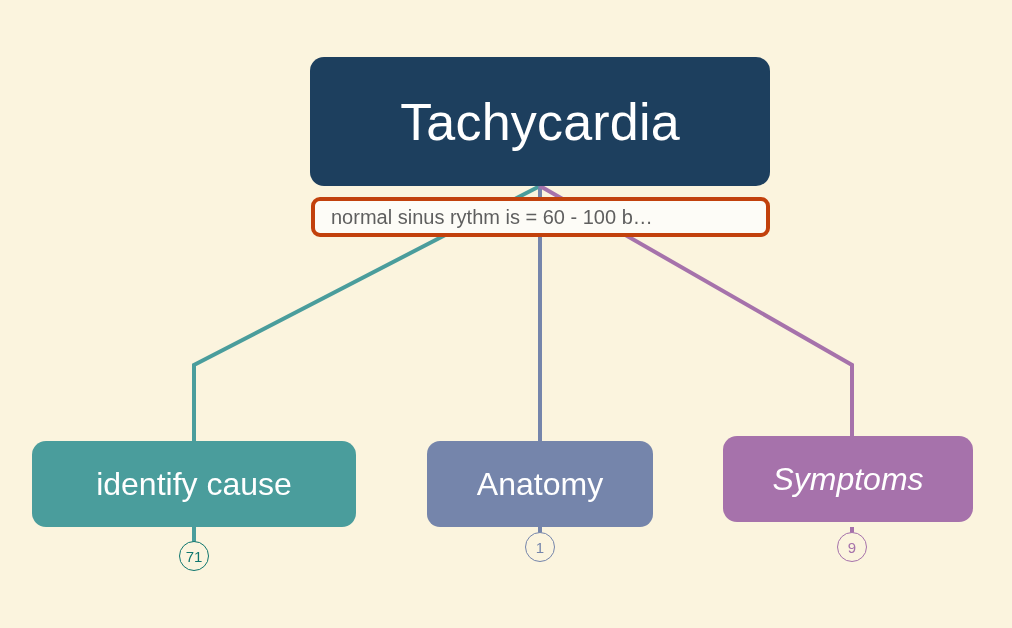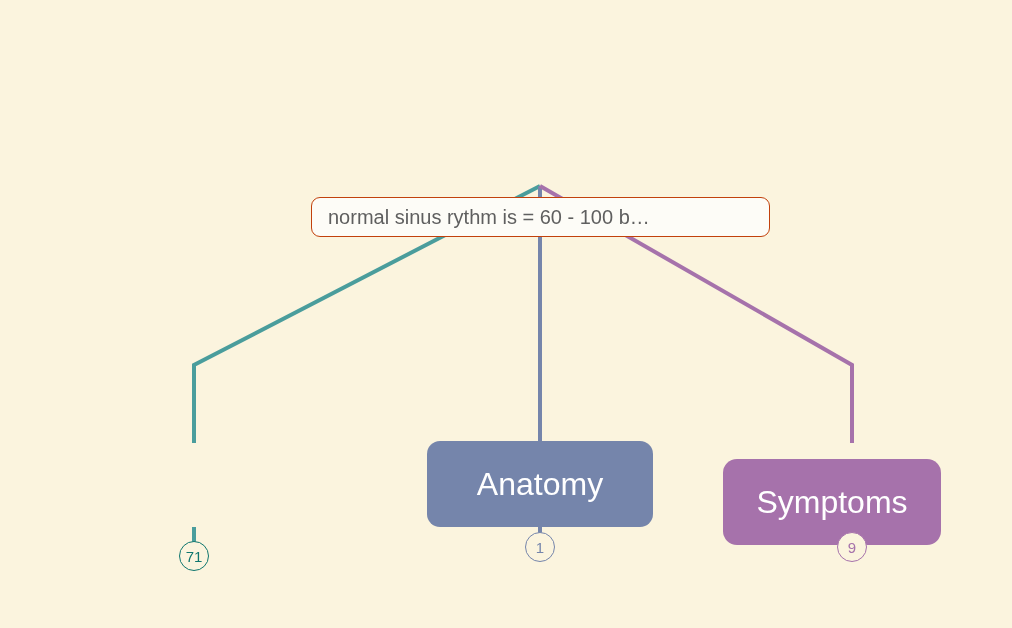--- a/index.html
+++ b/index.html
@@ -73,39 +73,40 @@
   .node-anatomy {
     left: 427px;
     top: 441px;
     width: 226px;
     background: #7585ab;
     border-radius: 13px;
   }
 
   .node-symptoms {
     left: 723px;
-    top: 459px;
-    width: 218px;
+    top: 436px;
+    width: 250px;
     background: #a672ab;
+    font-style: italic;
   }
 
   
   .note {
     position: absolute;
     z-index: 4;
     left: 311px;
     top: 197px;
     width: 459px;
     height: 40px;
     box-sizing: border-box;
     display: flex;
     align-items: center;
     border-radius: 9px;
     background: #fdfcf7;
-    border: 1px solid #c2410c;
+    border: 4px solid #c2410c;
     padding: 0 16px;
     overflow: hidden;
   }
   .note-text {
     font-size: 20px;
     color: #5f5f5f;
     white-space: nowrap;
     overflow: hidden;
     text-overflow: ellipsis;
   }
@@ -140,25 +141,31 @@
 
     <path d="M 540 186 L 540 443" fill="none" stroke="#7585ab" stroke-width="4" stroke-linejoin="miter"></path>
 
     <path d="M 540 186 L 852 365 L 852 443" fill="none" stroke="#a672ab" stroke-width="4" stroke-linejoin="miter"></path>
 
     <path d="M 194 527 L 194 545" fill="none" stroke="#4a9d9c" stroke-width="4"></path>
     <path d="M 540 527 L 540 536" fill="none" stroke="#7585ab" stroke-width="4"></path>
     <path d="M 852 527 L 852 536" fill="none" stroke="#a672ab" stroke-width="4"></path>
   </svg>
 
+  <div class="node node-root">
+    <span>Tachycardia</span>
+  </div>
 
   <div class="note">
     <span class="note-text">normal sinus rythm is = 60 - 100 b…</span>
   </div>
 
+  <div class="node node-child node-identify">
+    <span>identify cause</span>
+  </div>
 
   <div class="node node-child node-anatomy">
     <span>Anatomy</span>
   </div>
 
   <div class="node node-child node-symptoms">
     <span>Symptoms</span>
   </div>
 
   <div class="badge badge-identify">

